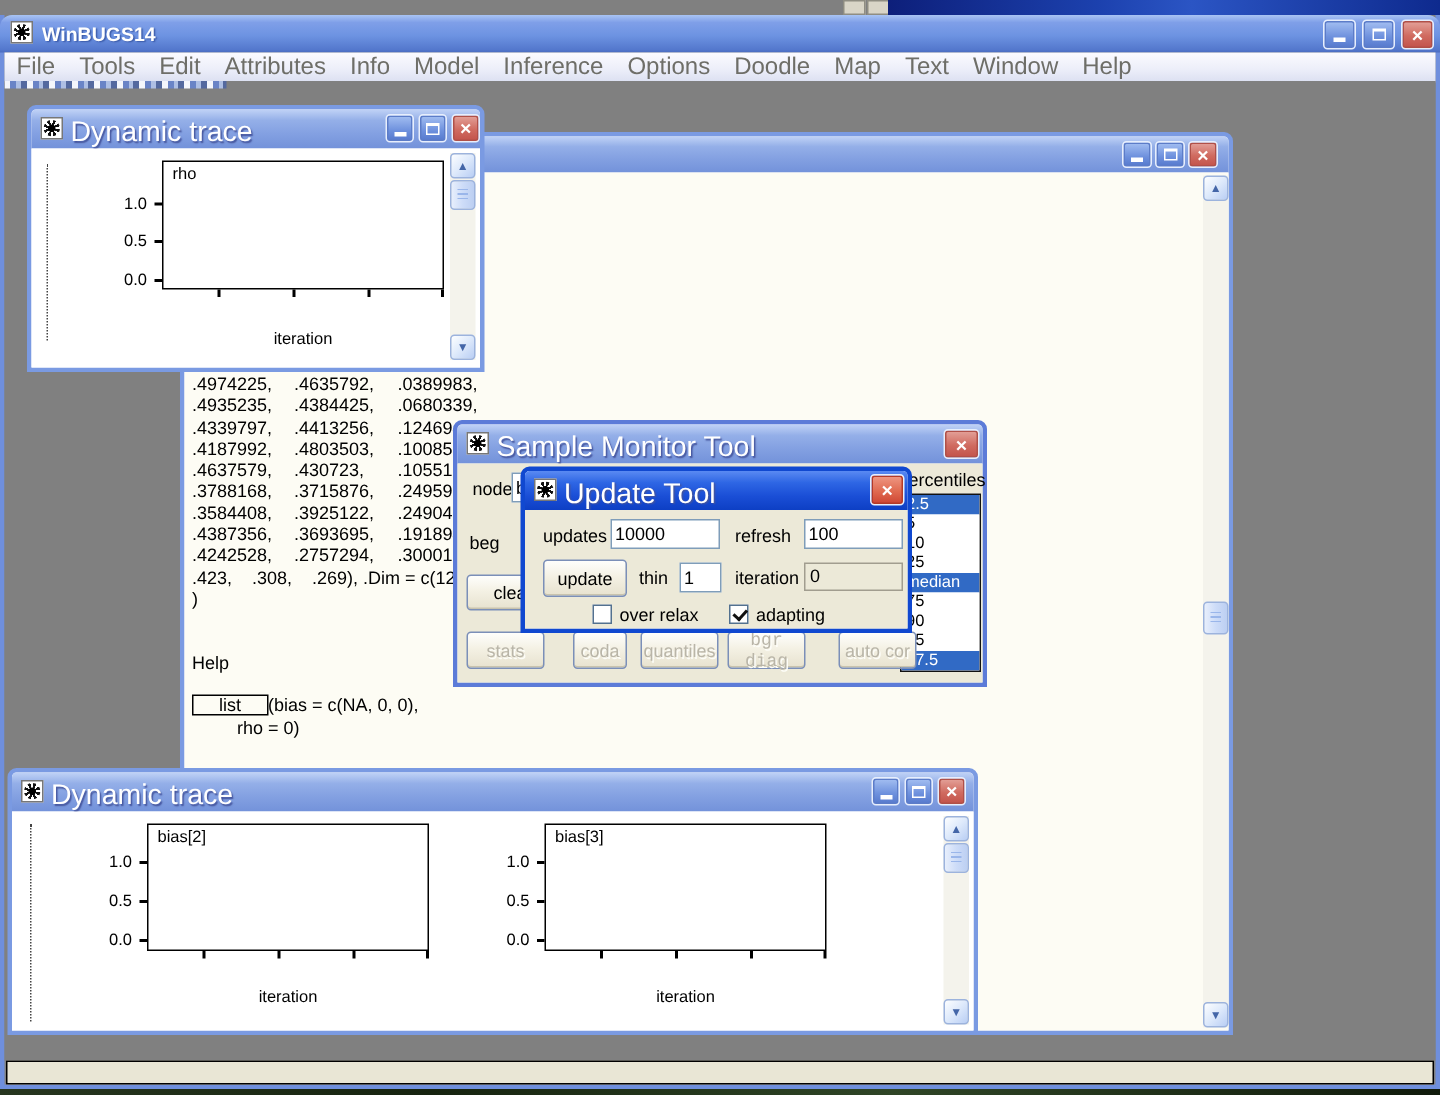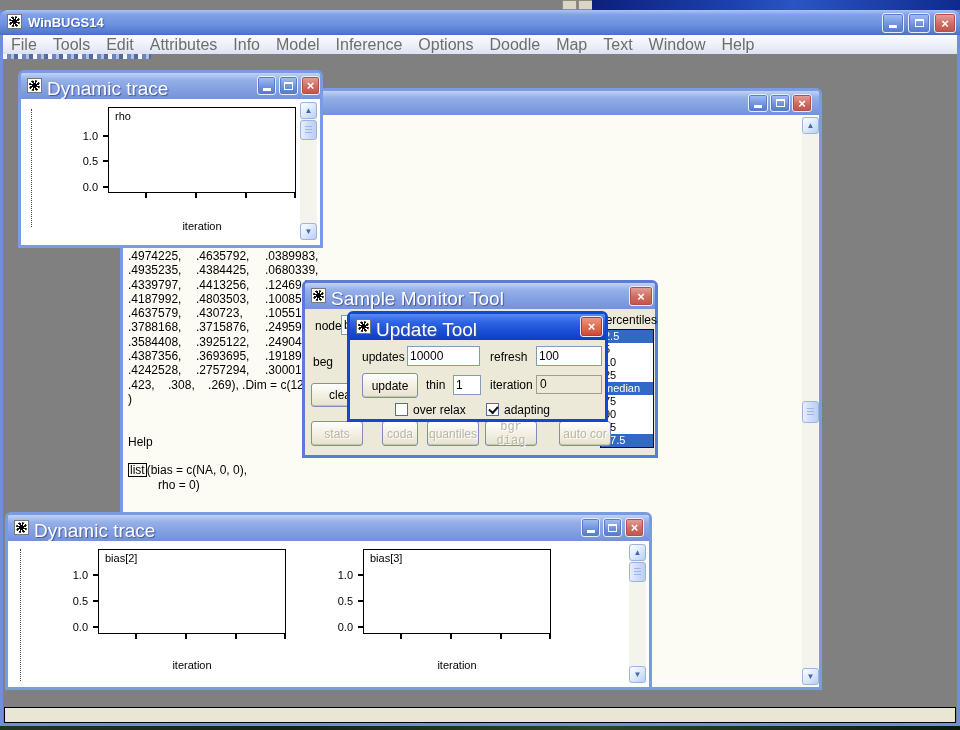--- a/index.html
+++ b/index.html
@@ -92,21 +92,21 @@
              border-bottom:2px solid #111;transform:rotate(-48deg);}
   .listbox{position:absolute;box-sizing:border-box;border:1px solid #111;background:#fff;overflow:hidden;}
   .pct-item{height:13px;line-height:13px;font-size:11px;padding-left:3px;color:#000;background:#fff;}
   .pct-item.sel{background:#316ac5;color:#fff;}
 
   
   .docline{height:14.3px;line-height:14.3px;font-size:12px;white-space:pre;}
   .docline.row{display:flex;white-space:normal;}
   .docline .c1{width:68px;}
   .docline .c2{width:69px;}
-  .kw-box{display:inline-block;border:1px solid #000;padding:0 1px;line-height:12px;}
+  .kw-box{display:inline-block;border:1px solid #000;padding:0 17px;line-height:12px;}
 </style>
 </head>
 <body>
 
 <div class="screen">
 
   <div class="console-btn" style="left:562px;"></div>
   <div class="console-btn" style="left:578px;"></div>
   <div class="navy-strip"></div>
   <div class="desktop-strip"></div>

